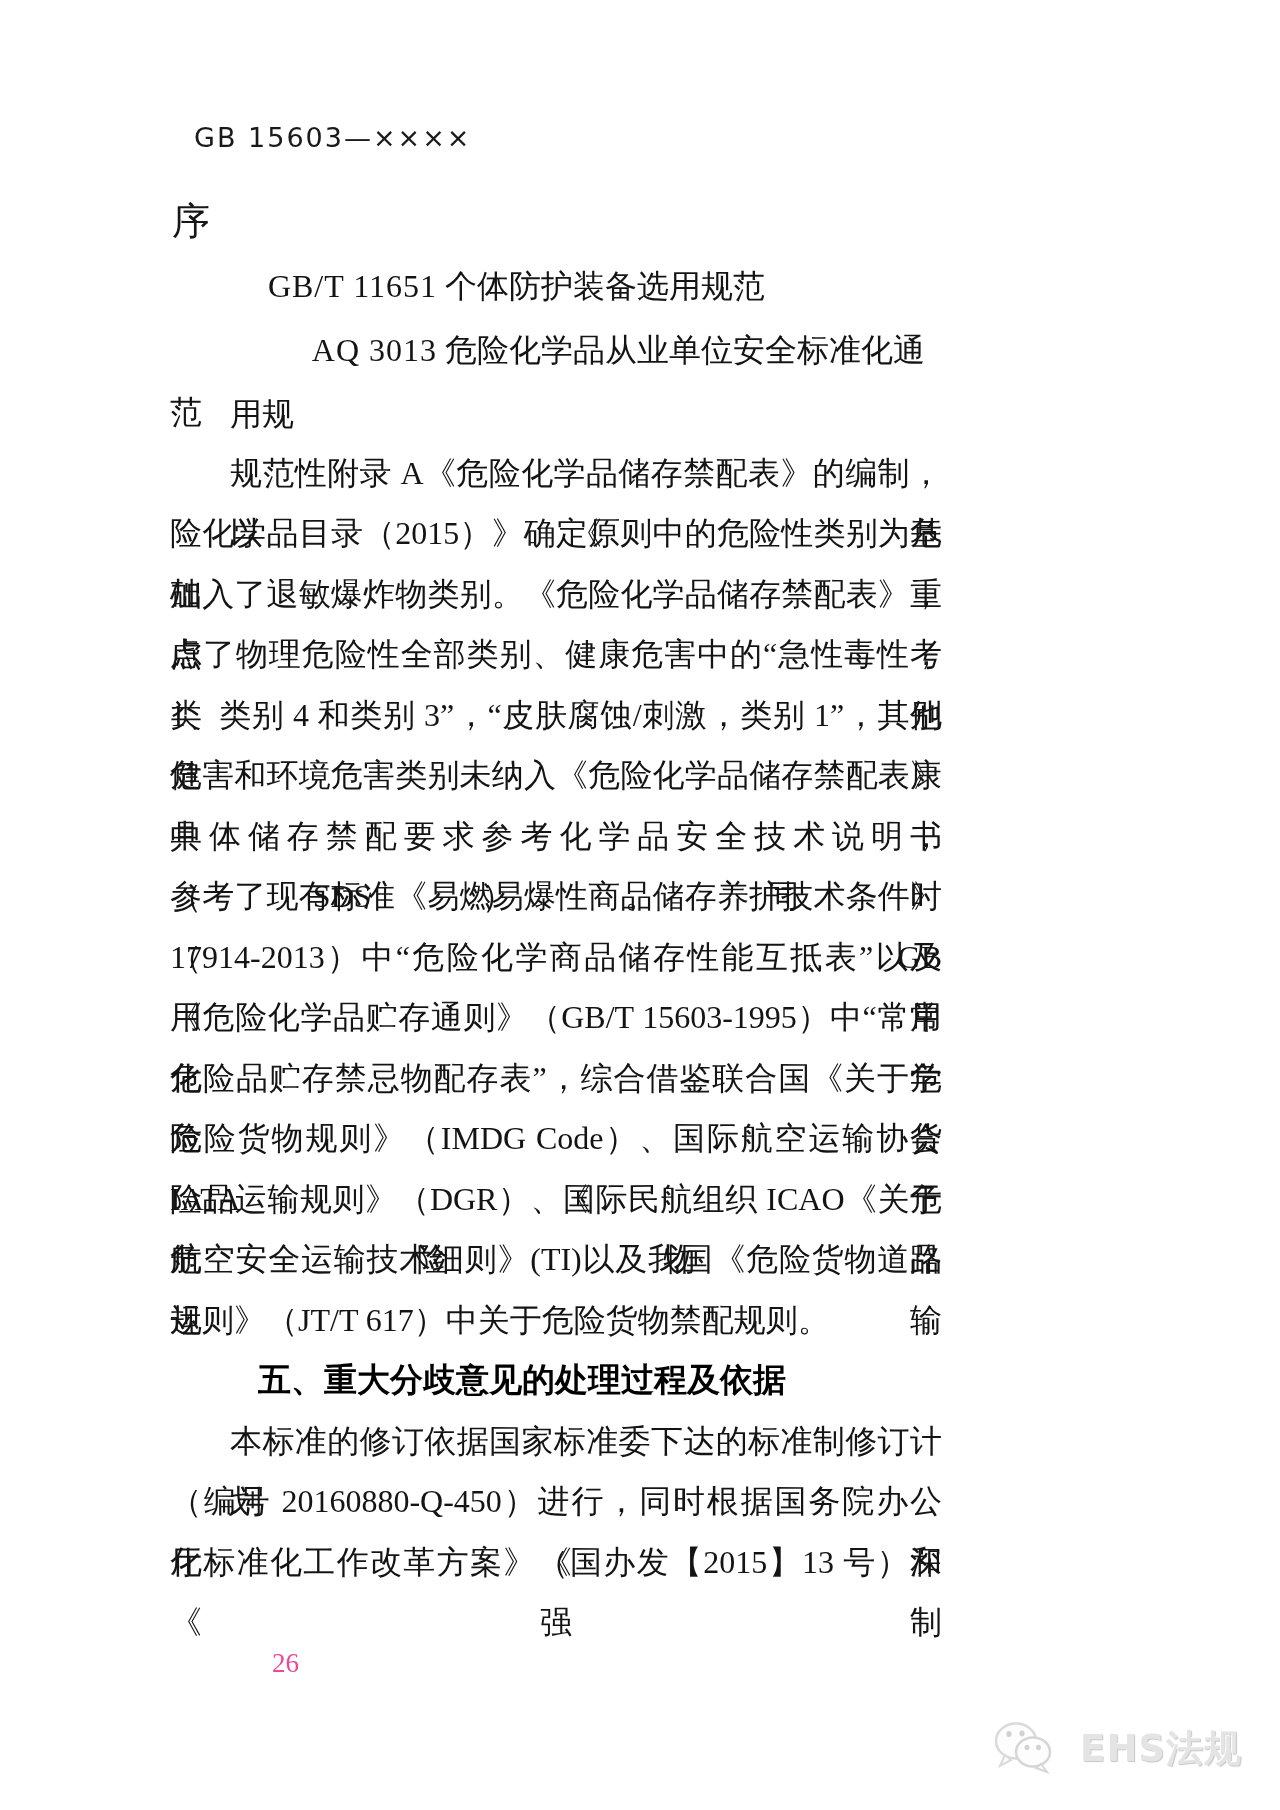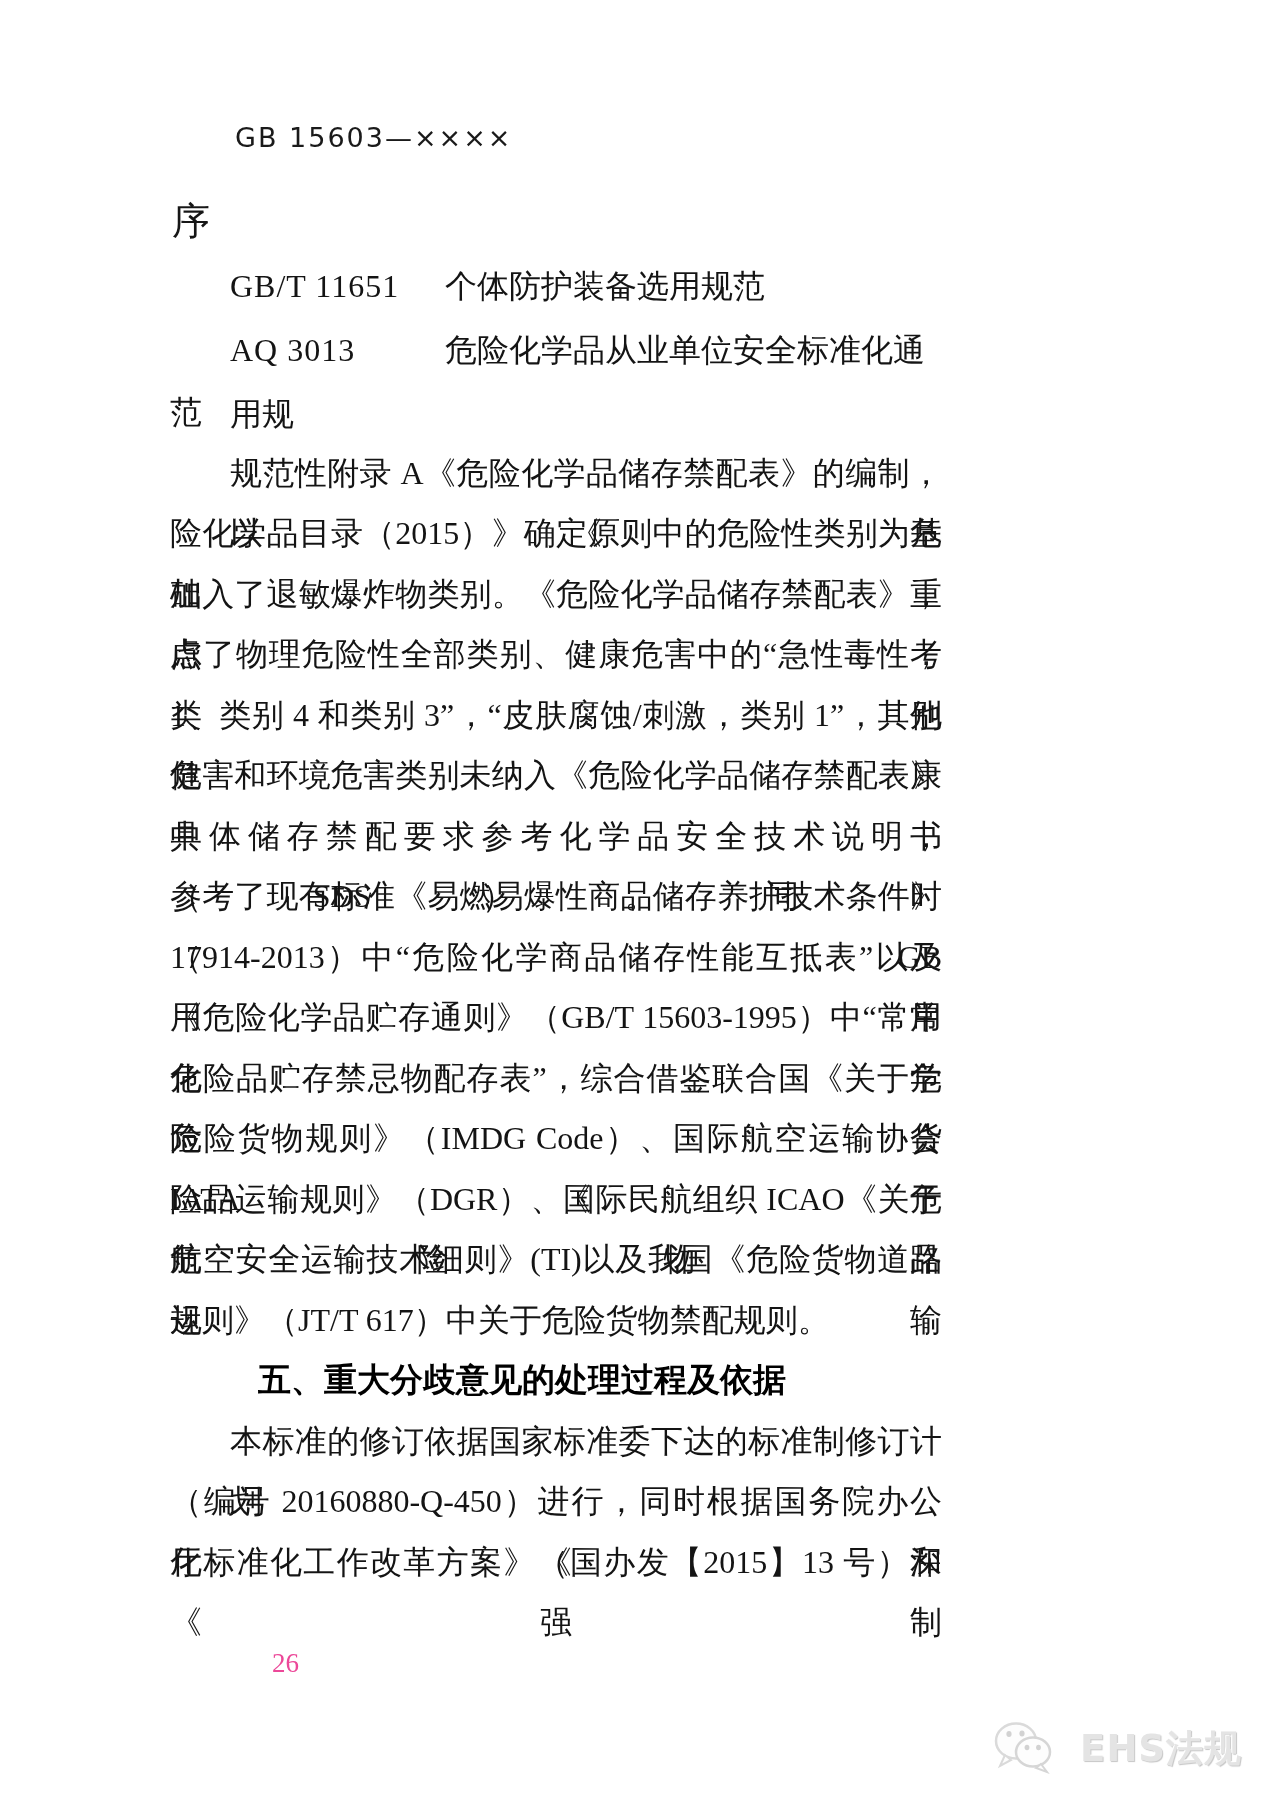--- a/index.html
+++ b/index.html
@@ -17,21 +17,20 @@
   }
   .doc-header {
     position: absolute;
     left: 194px;
     top: 122px;
     font-family: "DejaVu Sans", "Liberation Sans", sans-serif;
     font-size: 27px;
     letter-spacing: 2px;
     color: #1a1a1a;
     white-space: nowrap;
-    margin-left: 41px;
   }
   .sec-title {
     position: absolute;
     left: 172px;
     top: 196px;
     font-family: "Liberation Serif", "DejaVu Serif", serif;
     font-size: 38px;
     color: #161616;
   }
   .content {
@@ -56,20 +55,21 @@
   .indent { padding-left: 60px; }
   .ref-line {
     height: 64px;
     line-height: 64px;
     padding-left: 60px;
   }
   .ref-code {
     display: inline-block;
     width: 207px;
     letter-spacing: 1px;
+    text-align: right;
   }
   .heading {
     height: 60.5px;
     line-height: 60.5px;
     padding-left: 88px;
     font-family: "DejaVu Sans", "Liberation Sans", sans-serif;
     font-weight: bold;
     font-size: 33px;
     color: #000000;
     white-space: nowrap;

